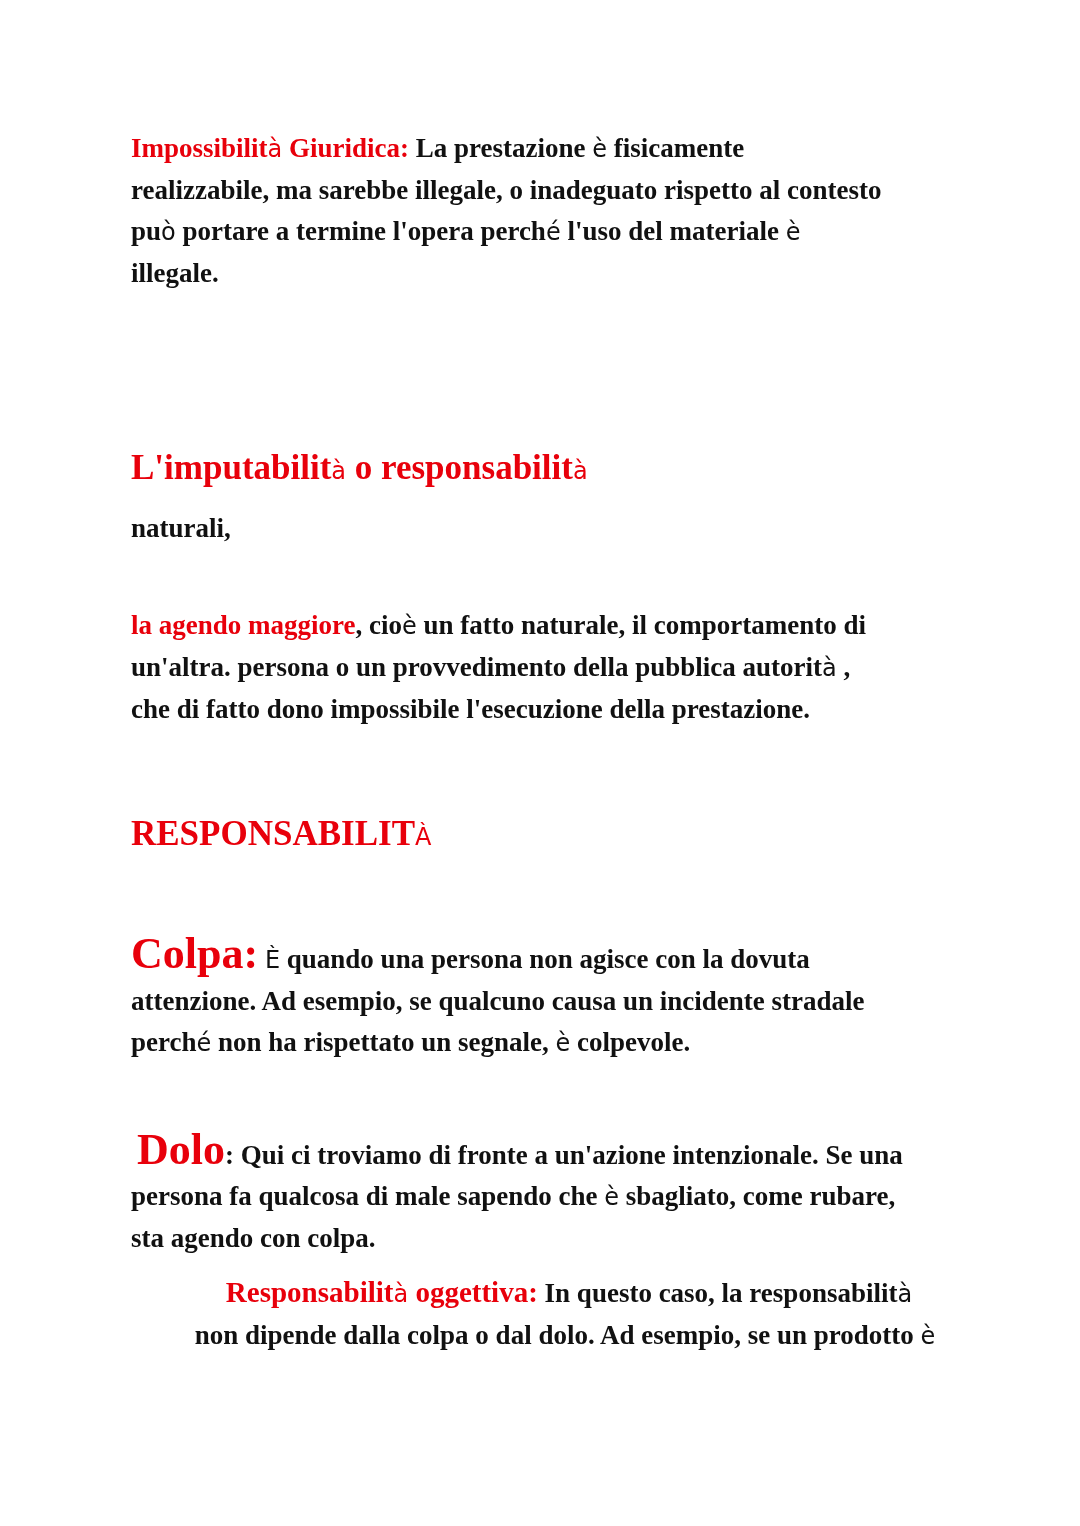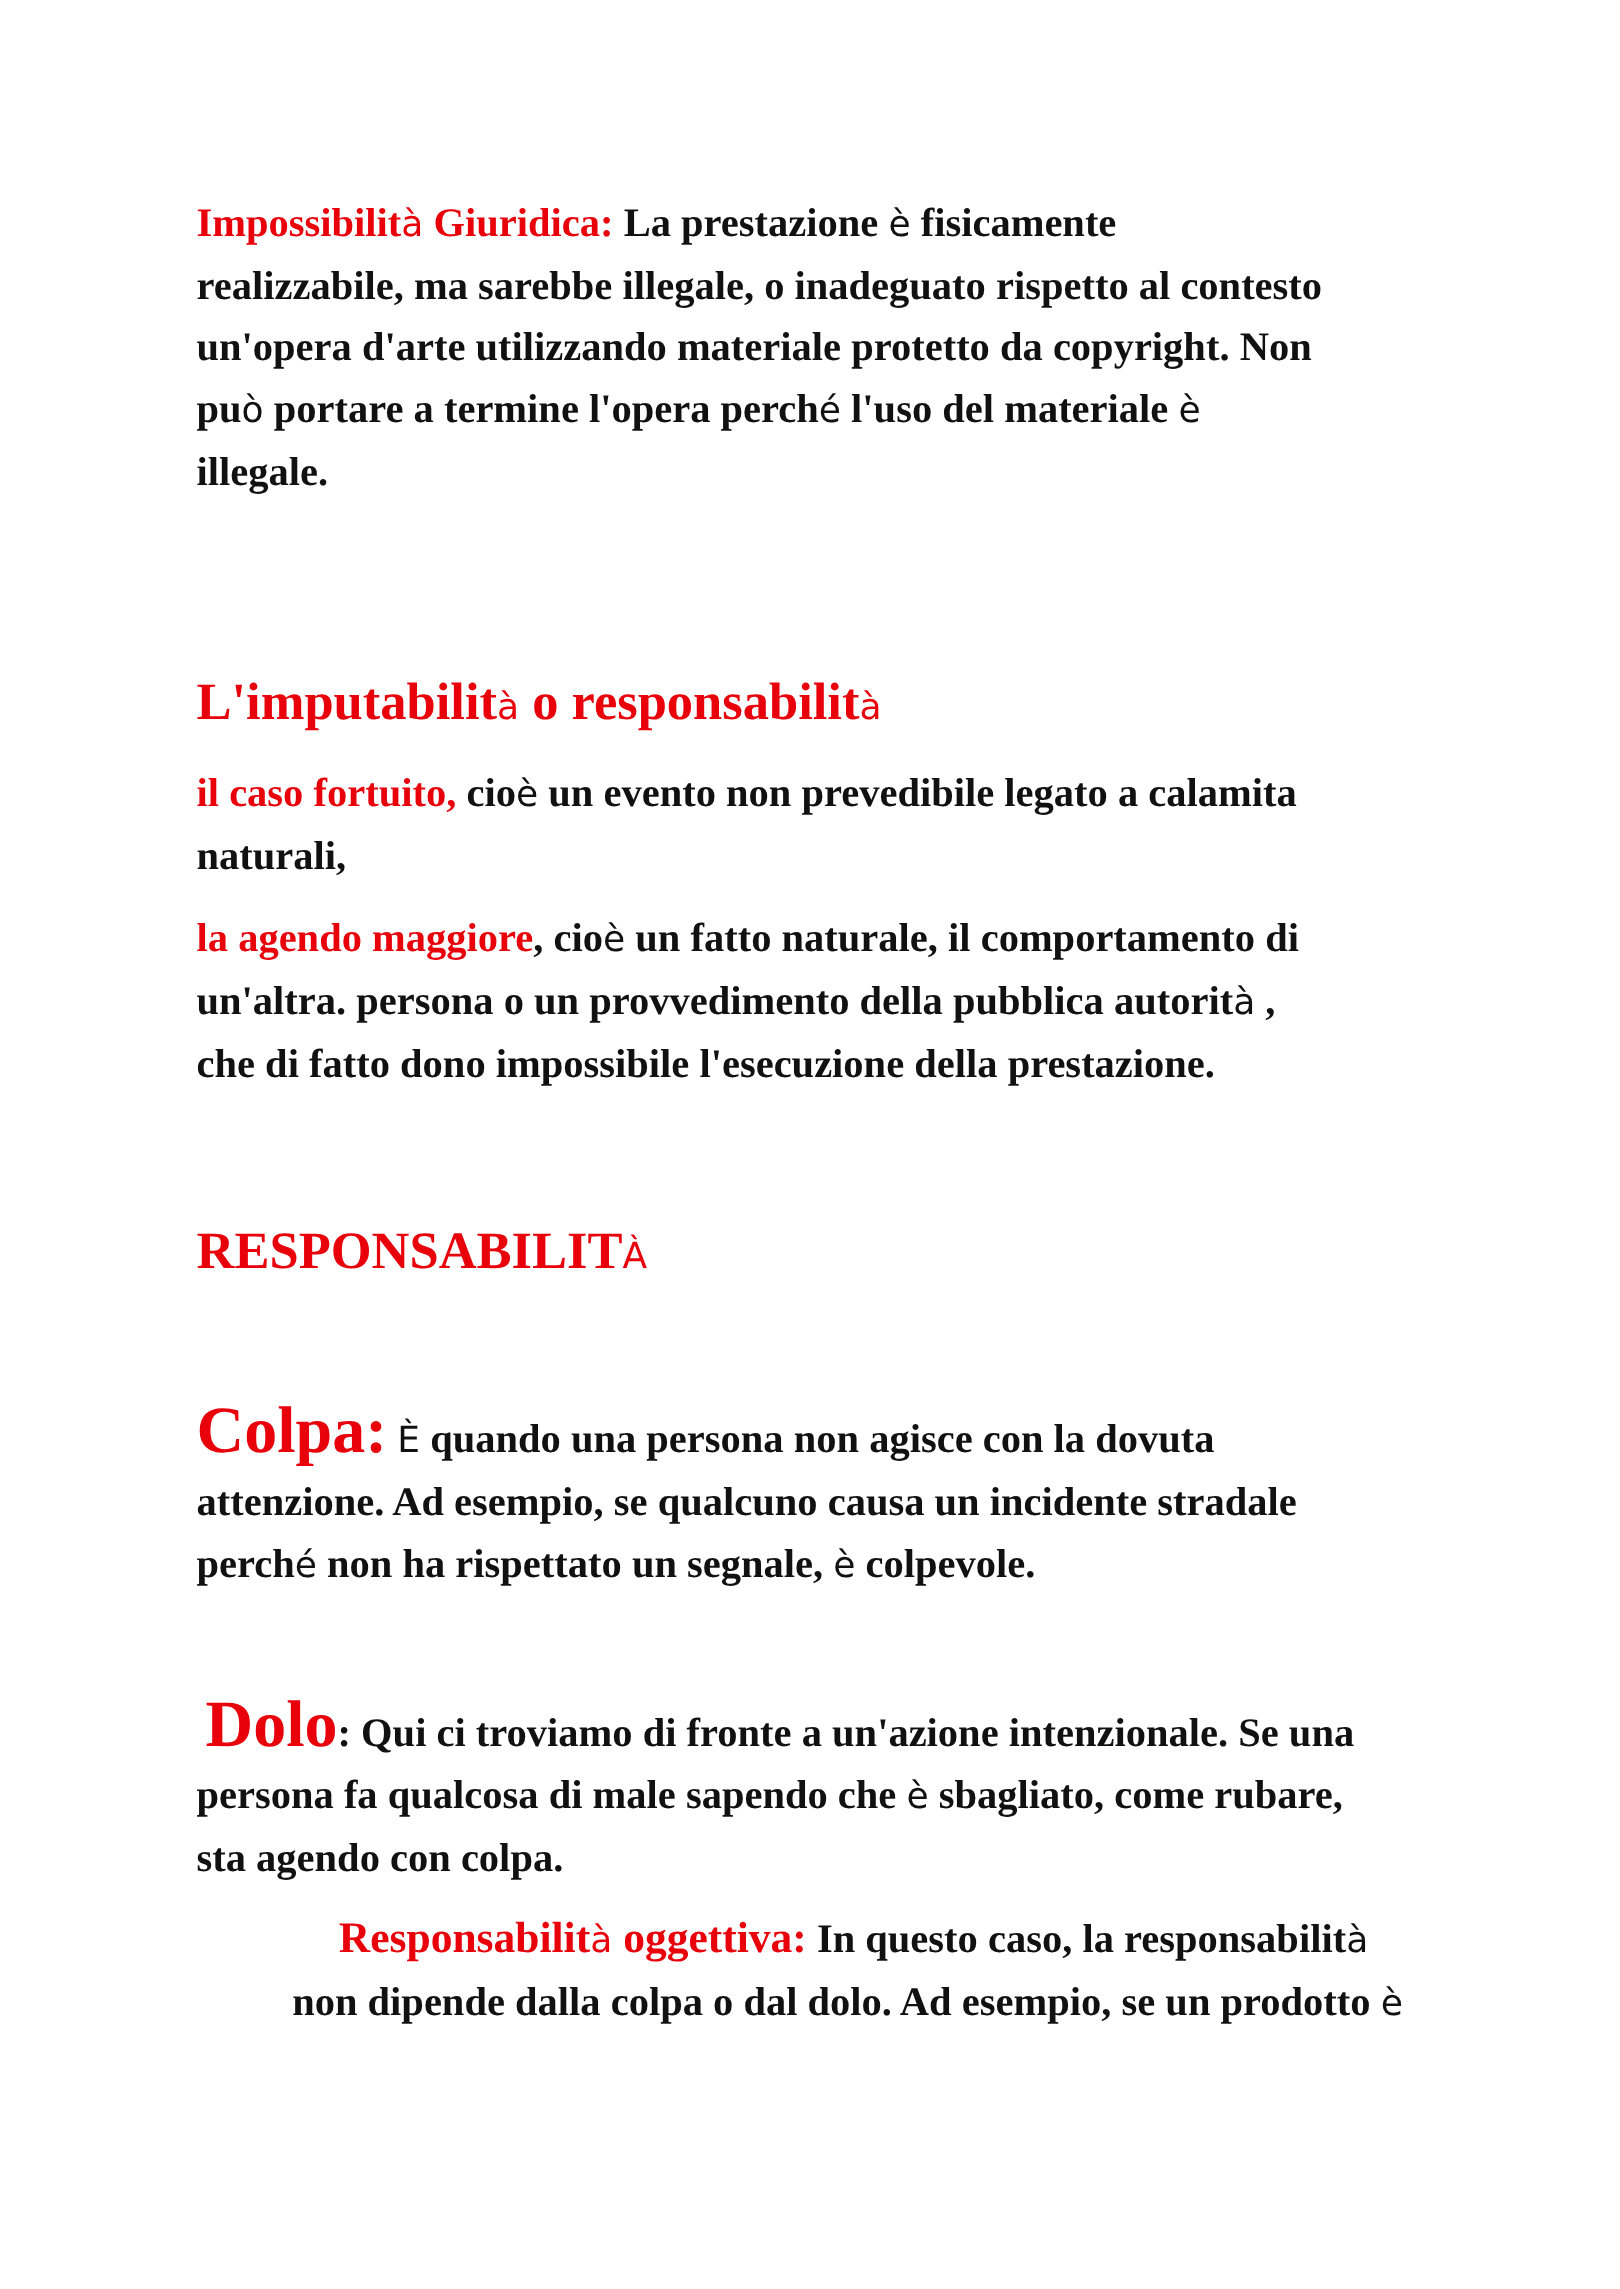--- a/index.html
+++ b/index.html
@@ -16,33 +16,31 @@
 </style>
 </head>
 <body>
 
 <div class="page">
 
   <div class="block" style="top:128px;">
     <p class="p">
       <span class="line"><span class="red">Impossibilit<span class="acc">à</span>  Giuridica:</span><span> La prestazione <span class="acc">è</span>  fisicamente</span></span>
       <span class="line">realizzabile, ma sarebbe illegale, o inadeguato rispetto al contesto</span>
-      <span class="line">un'opera d'arte utilizzando materiale protetto da copyright. Non</span>
       <span class="line">pu<span class="acc">ò</span>  portare a termine l'opera perch<span class="acc">é</span>  l'uso del materiale <span class="acc">è</span></span>
       <span class="line">illegale.</span>
     </p>
   </div>
 
   <div class="block" style="top:446px;">
     <h2 class="h2">L'imputabilit<span class="acc">à</span>  o responsabilit<span class="acc">à</span></h2>
   </div>
 
   <div class="block" style="top:508px;">
     <p class="p">
-      <span class="line"><span class="red">il caso fortuito,</span><span> cio<span class="acc">è</span>  un evento non prevedibile legato a calamita</span></span>
       <span class="line">naturali,</span>
     </p>
   </div>
 
   <div class="block" style="top:605px;">
     <p class="p">
       <span class="line"><span class="red">la agendo maggiore</span><span>, cio<span class="acc">è</span>  un fatto naturale, il comportamento di</span></span>
       <span class="line">un'altra. persona o un provvedimento della pubblica autorit<span class="acc">à</span> ,</span>
       <span class="line">che di fatto dono impossibile l'esecuzione della prestazione.</span>
     </p>

